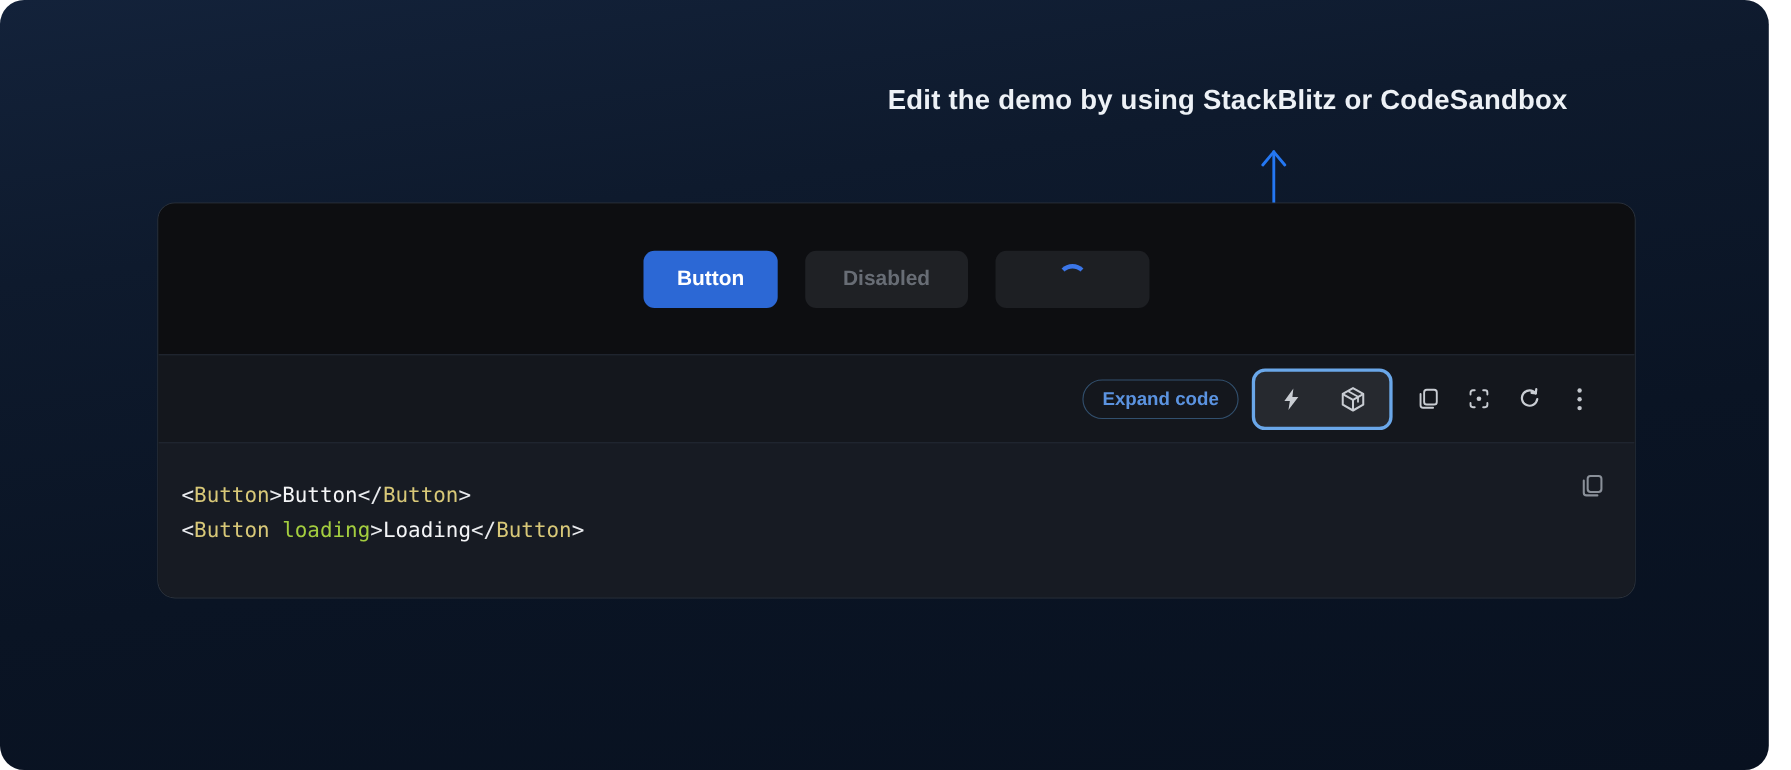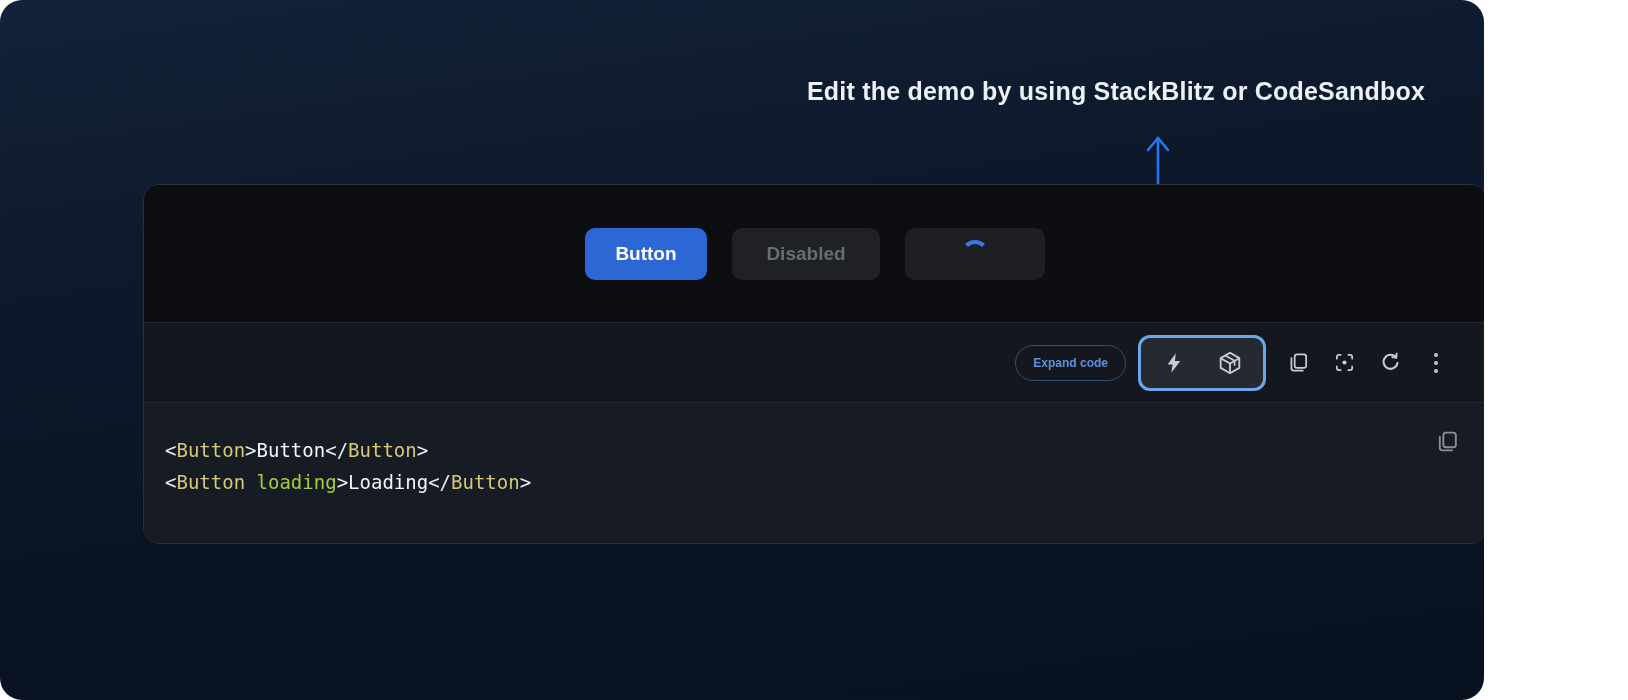--- a/index.html
+++ b/index.html
@@ -1,20 +1,20 @@
 <!DOCTYPE html>
 <html><head>
 <meta charset="utf-8">
 <style>
   * { margin:0; padding:0; box-sizing:border-box; }
   html,body { background:#ffffff; }
   body { font-family:"Liberation Sans", sans-serif; }
 
   .stage {
-    position:relative; width:1484px; height:700px;
+    position:relative; width:1608px; height:700px;
     border-radius:22px; overflow:hidden;
     background:linear-gradient(172deg, #13223a 0%, #0e1a2d 28%, #0a1424 62%, #081120 100%);
   }
 
   
   .annotation-title {
     position:absolute; left:780px; top:77px; width:672px;
     text-align:center; color:#edf1f6; font-size:25px; font-weight:700;
     letter-spacing:0.2px;
   }
@@ -43,21 +43,21 @@
 
   
   .toolbar {
     height:80px; background:#14171d; border-top:1px solid #242a33;
     display:flex; align-items:center; justify-content:flex-end;
     padding-right:32px;
   }
   .expand-code {
     height:36px; padding:0 17px; border-radius:18px;
     border:1px solid #32506e; background:transparent;
-    color:#5b93e0; font-size:12px; font-weight:600;
+    color:#5b93e0; font-size:17px; font-weight:600;
     font-family:"Liberation Sans", sans-serif;
     display:flex; align-items:center; cursor:pointer; margin-right:12px;
   }
   .edit-group {
     height:56px; border-radius:12px; border:3px solid #6aa7e9;
     background:#26292f; display:flex; align-items:center;
     padding:0 15px; gap:20px; margin-right:4px;
   }
   .icon-btn {
     width:36px; height:36px; margin-left:10px;

